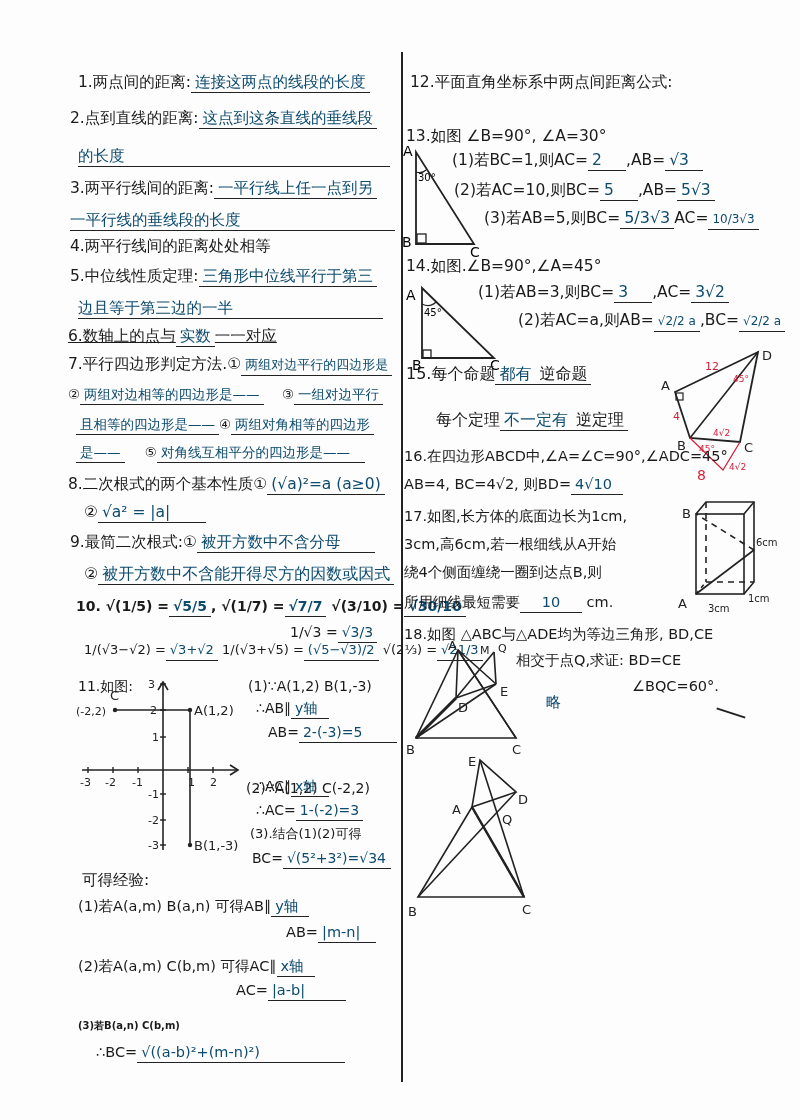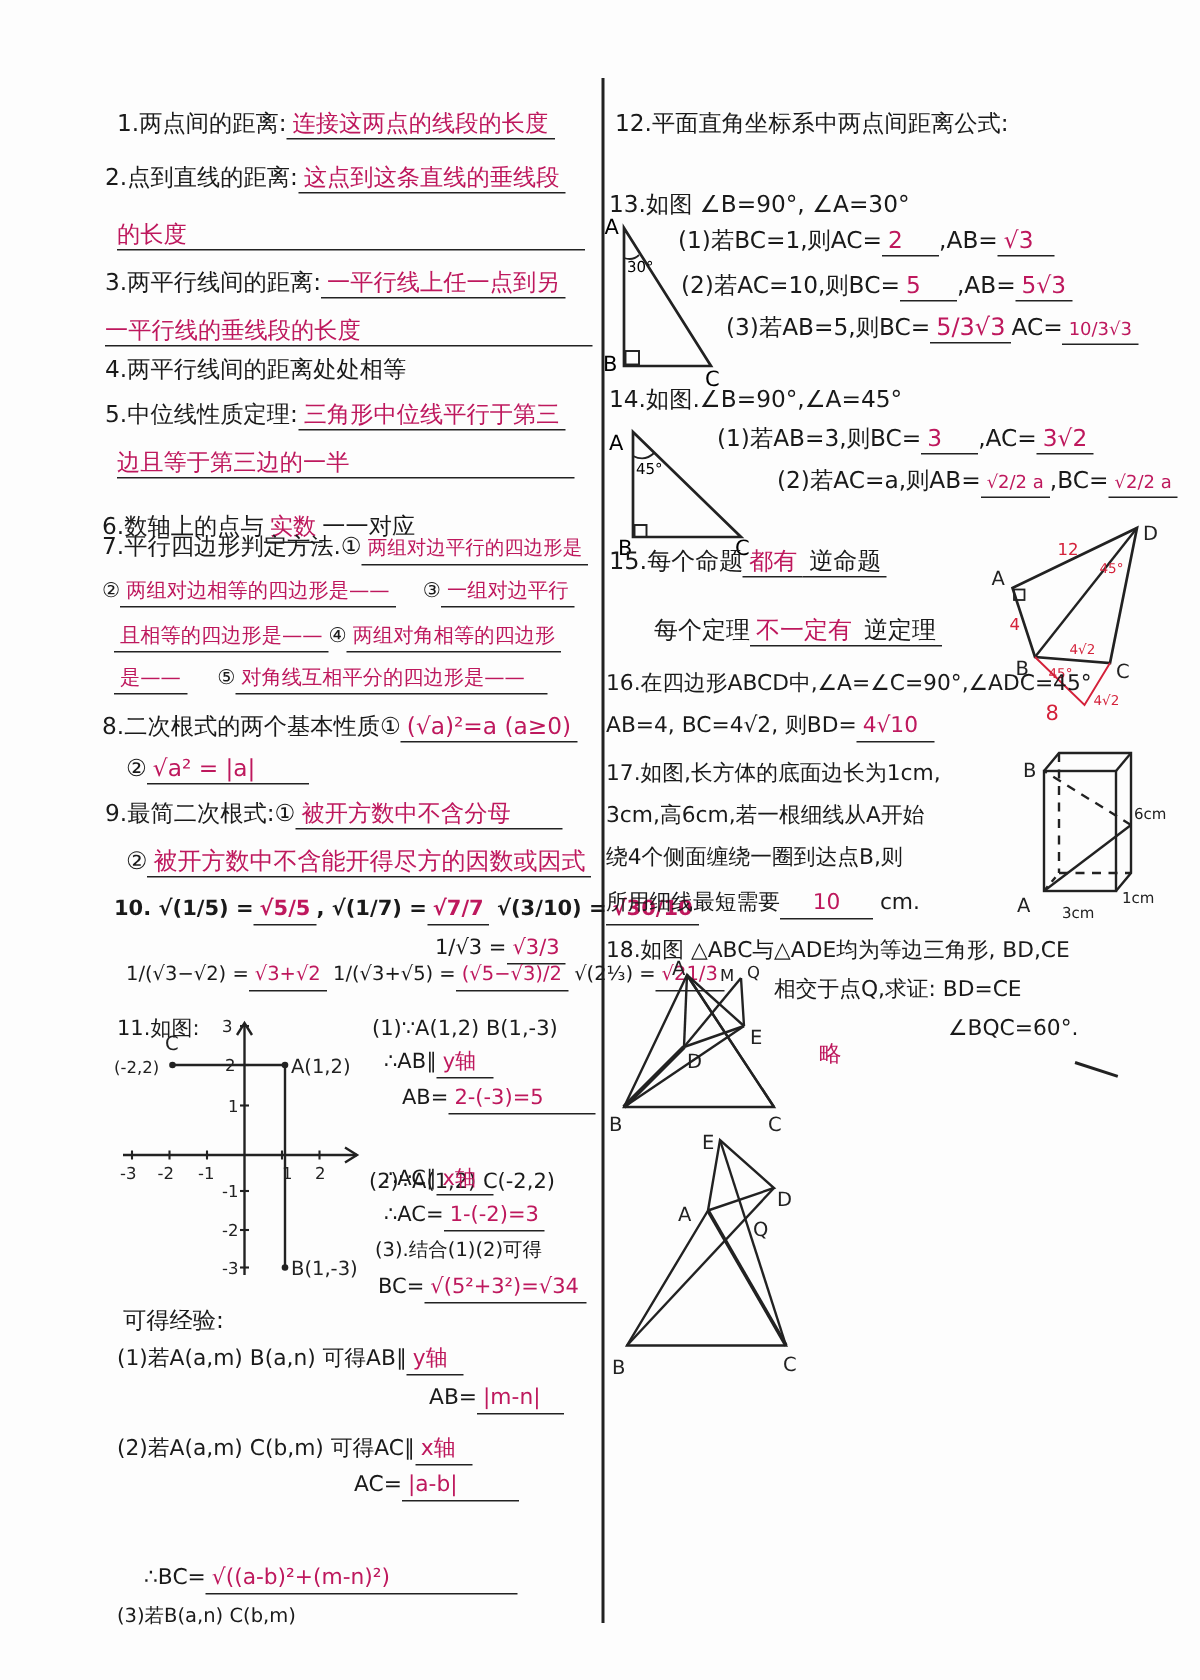--- a/index.html
+++ b/index.html
@@ -1,21 +1,21 @@
 <!DOCTYPE html>
 <html><head>
 <meta charset="utf-8">
 <style>
   html,body{margin:0;padding:0;background:#fff;}
   body{width:800px;height:1120px;position:relative;overflow:hidden;
        font-family:"DejaVu Sans",sans-serif;color:#1a1a1a;}
   .page{position:absolute;left:0;top:0;width:800px;height:1120px;background:#fdfdfd;}
   .divider{position:absolute;left:401px;top:52px;width:2px;height:1030px;background:#222;}
   .ln{position:absolute;white-space:nowrap;font-size:15.5px;line-height:20px;}
-  .ans{color:#be185d;}
+  .ans{color:#0c4a6e;}
   .blank{display:inline-block;border-bottom:1.6px solid #222;padding:0 4px;min-width:30px;}
   .rule{position:absolute;height:1.6px;background:#222;}
   svg{position:absolute;overflow:visible;}
   svg text{font-family:"DejaVu Sans",sans-serif;}
 </style>
 </head>
 <body>
 
 <div class="page">
   <div class="divider"></div>
@@ -36,21 +36,21 @@
     <span class="ans">一平行线的垂线段的长度</span>
   </div>
   <div class="ln" style="left:70px;top:236px;">4.两平行线间的距离处处相等</div>
 
   <div class="ln" style="left:70px;top:266px;">
     <span>5.中位线性质定理:</span><span class="blank ans">三角形中位线平行于第三</span>
   </div>
   <div class="ln" style="left:78px;top:298px;width:305px;border-bottom:1.6px solid #222;">
     <span class="ans">边且等于第三边的一半</span>
   </div>
-  <div class="ln" style="left:68px;top:341px;">
+  <div class="ln" style="left:68px;top:326px;text-decoration:underline;">
     <span>6.数轴上的点与</span><span class="blank ans">实数</span><span>一一对应</span>
   </div>
   <div class="ln" style="left:68px;top:354px;">
     <span>7.平行四边形判定方法.</span><span>①</span><span class="blank ans" style="font-size:13px;">两组对边平行的四边形是</span>
   </div>
   <div class="ln" style="left:68px;top:384px;font-size:13.5px;">
     <span>②</span><span class="blank ans">两组对边相等的四边形是——</span>
     <span style="margin-left:14px;">③</span><span class="blank ans">一组对边平行</span>
   </div>
   <div class="ln" style="left:76px;top:414px;font-size:13.5px;">
@@ -162,21 +162,21 @@
   </div>
   <div class="ln" style="left:286px;top:922px;font-size:14.5px;">
     <span>AB=</span><span class="blank ans" style="min-width:50px;">|m-n|</span>
   </div>
   <div class="ln" style="left:78px;top:956px;font-size:14.5px;">
     <span>(2)若A(a,m)  C(b,m) 可得AC∥</span><span class="blank ans">x轴</span>
   </div>
   <div class="ln" style="left:236px;top:980px;font-size:14.5px;">
     <span>AC=</span><span class="blank ans" style="min-width:70px;">|a-b|</span>
   </div>
-  <div class="ln" style="left:78px;top:1068px;font-size:13px;">(3)若B(a,n)  C(b,m)</div>
+  <div class="ln" style="left:78px;top:1016px;font-size:10px;font-weight:bold;">(3)若B(a,n)  C(b,m)</div>
   <div class="ln" style="left:96px;top:1042px;font-size:14.5px;">
     <span>∴BC=</span><span class="blank ans" style="min-width:200px;">√((a-b)²+(m-n)²)</span>
   </div>
 
   <div class="ln" style="left:410px;top:72px;">12.平面直角坐标系中两点间距离公式:</div>
   <div class="ln" style="left:406px;top:126px;">13.如图 ∠B=90°, ∠A=30°</div>
 
   <svg style="left:402px;top:140px;" width="80" height="115">
     <polygon points="14,12 14,104 72,104" fill="none" stroke="#222" stroke-width="1.8"></polygon>
     <rect x="15" y="94" width="9" height="9" fill="none" stroke="#222" stroke-width="1.3"></rect>

